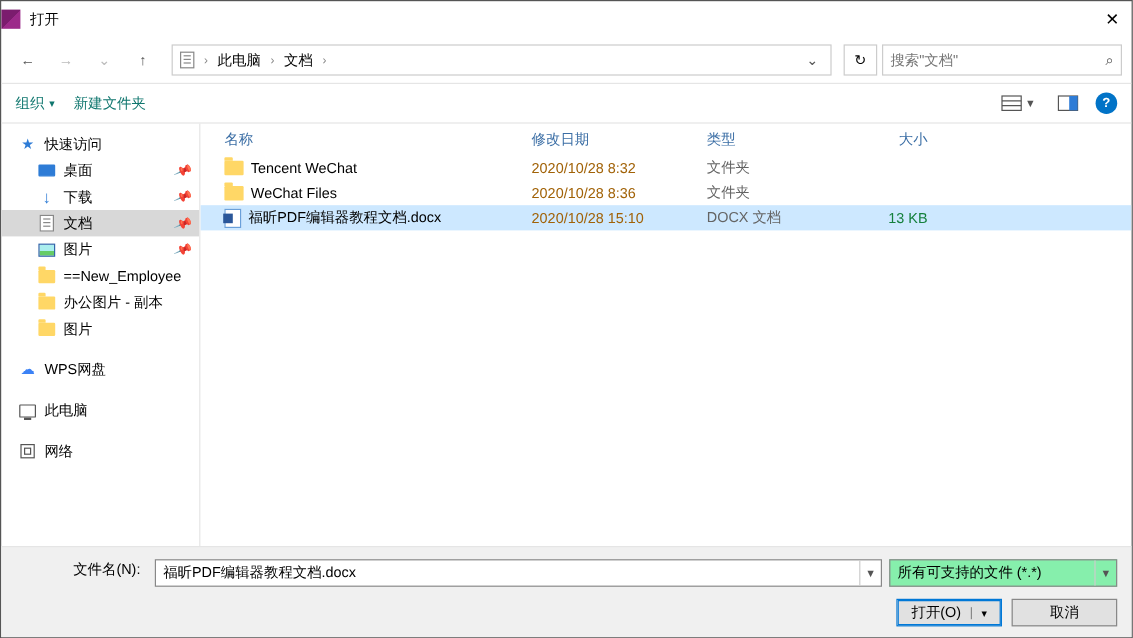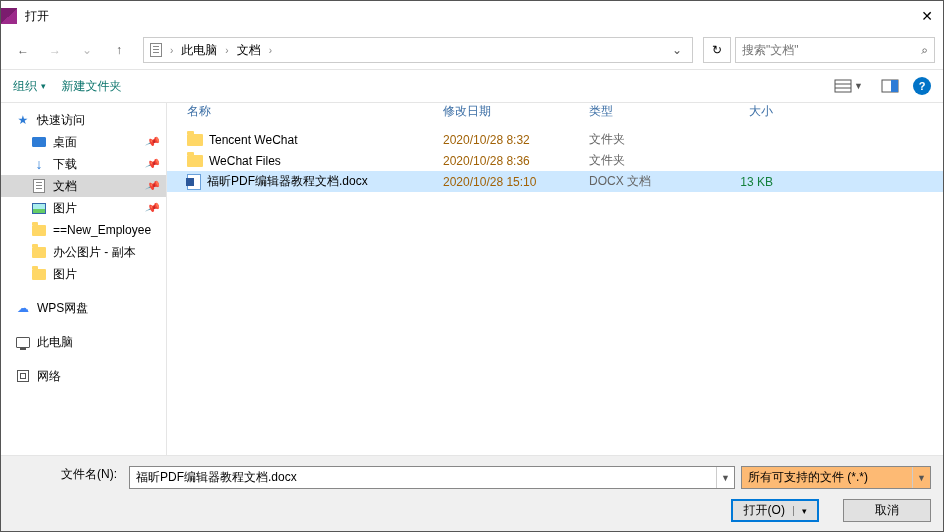--- a/index.html
+++ b/index.html
@@ -41,21 +41,21 @@
 .ic-down{color:#2e7cd6;font-size:14px}
 .ic-doc{width:12px;height:14px;background:#fff;border:1px solid #888;position:relative}
 .ic-doc:after{content:"";position:absolute;top:2px;left:2px;right:2px;height:1px;background:#888;box-shadow:0 3px 0 #888,0 6px 0 #888}
 .ic-pic{width:14px;height:11px;border:1px solid #36a;background:linear-gradient(180deg,#aee 60%,#6c6 60%)}
 .ic-wps{color:#3b82f6}
 .ic-pc{width:14px;height:11px;border:1px solid #555;border-radius:1px;position:relative}
 .ic-pc:after{content:"";position:absolute;bottom:-3px;left:3px;right:3px;height:2px;background:#555}
 .ic-net{width:12px;height:12px;border:1px solid #555;position:relative}
 .ic-net:after{content:"";position:absolute;inset:2px;border:1px solid #555}
 .filepane{flex:1;display:flex;flex-direction:column}
-.colhdr{height:26px;display:flex;color:#3b6ea5;padding-left:20px}
+.colhdr{height:26px;display:flex;align-items:center;color:#3b6ea5;padding-left:20px}
 .col-name{width:256px}
 .col-date{width:146px}
 .col-type{width:114px}
 .col-size{width:80px;text-align:right;padding-right:10px}
 .rows{flex:1;overflow:auto}
 .row{height:21px;display:flex;align-items:center;padding-left:20px;cursor:pointer}
 .row.selected{background:#cde8ff}
 .row .c-name{width:256px;display:flex;align-items:center;gap:6px}
 .row .c-date{width:146px;color:#a16207}
 .row .c-type{width:114px;color:#646464}
@@ -63,23 +63,23 @@
 .ficon-folder{width:16px;height:12px;background:#ffd766;border-radius:1px;position:relative}
 .ficon-folder:before{content:"";position:absolute;top:-3px;left:0;width:7px;height:3px;background:#ffd766;border-radius:1px 1px 0 0}
 .ficon-docx{width:14px;height:16px;background:#fff;border:1px solid #6aa0da;position:relative}
 .ficon-docx:before{content:"";position:absolute;top:3px;left:-2px;width:8px;height:8px;background:#2b579a;color:#fff}
 .footer{height:76px;border-top:1px solid #e5e5e5;background:#f0f0f0;padding:10px 12px;display:flex;flex-direction:column;gap:10px}
 .fn-row{display:flex;gap:6px}
 .fn-label{width:110px;text-align:right;padding-right:6px}
 .fn-input{flex:1;height:23px;border:1px solid #888;background:#fff;display:flex;align-items:center}
 .fn-input input{flex:1;border:none;outline:none;padding:0 6px;background:transparent;font-size:12px}
 .fn-input .dd{width:18px;height:100%;border-left:1px solid #ccc;display:flex;align-items:center;justify-content:center;font-size:9px;color:#555;cursor:pointer}
-.filter{width:190px;height:23px;border:1px solid #888;background:#fdba74;display:flex;align-items:center;padding-left:6px;cursor:pointer}
+.filter{width:190px;height:23px;border:1px solid #888;background:#86efac;display:flex;align-items:center;padding-left:6px;cursor:pointer}
 .filter .dd{margin-left:auto;width:18px;height:100%;border-left:1px solid #ccc;display:flex;align-items:center;justify-content:center;font-size:9px;color:#555}
-.btn-row{display:flex;justify-content:flex-end;gap:24px}
+.btn-row{display:flex;justify-content:flex-end;gap:8px}
 .btn{width:88px;height:23px;border:1px solid #888;background:#e1e1e1;display:flex;align-items:center;justify-content:center;cursor:pointer}
 .btn.primary{border:1px solid #0078d7;box-shadow:inset 0 0 0 1px #0078d7}
 </style>
 </head>
 <body>
 
 <div class="titlebar">
   <div class="appicon"></div>
   <div class="title">打开</div>
   <div class="close">✕</div>

